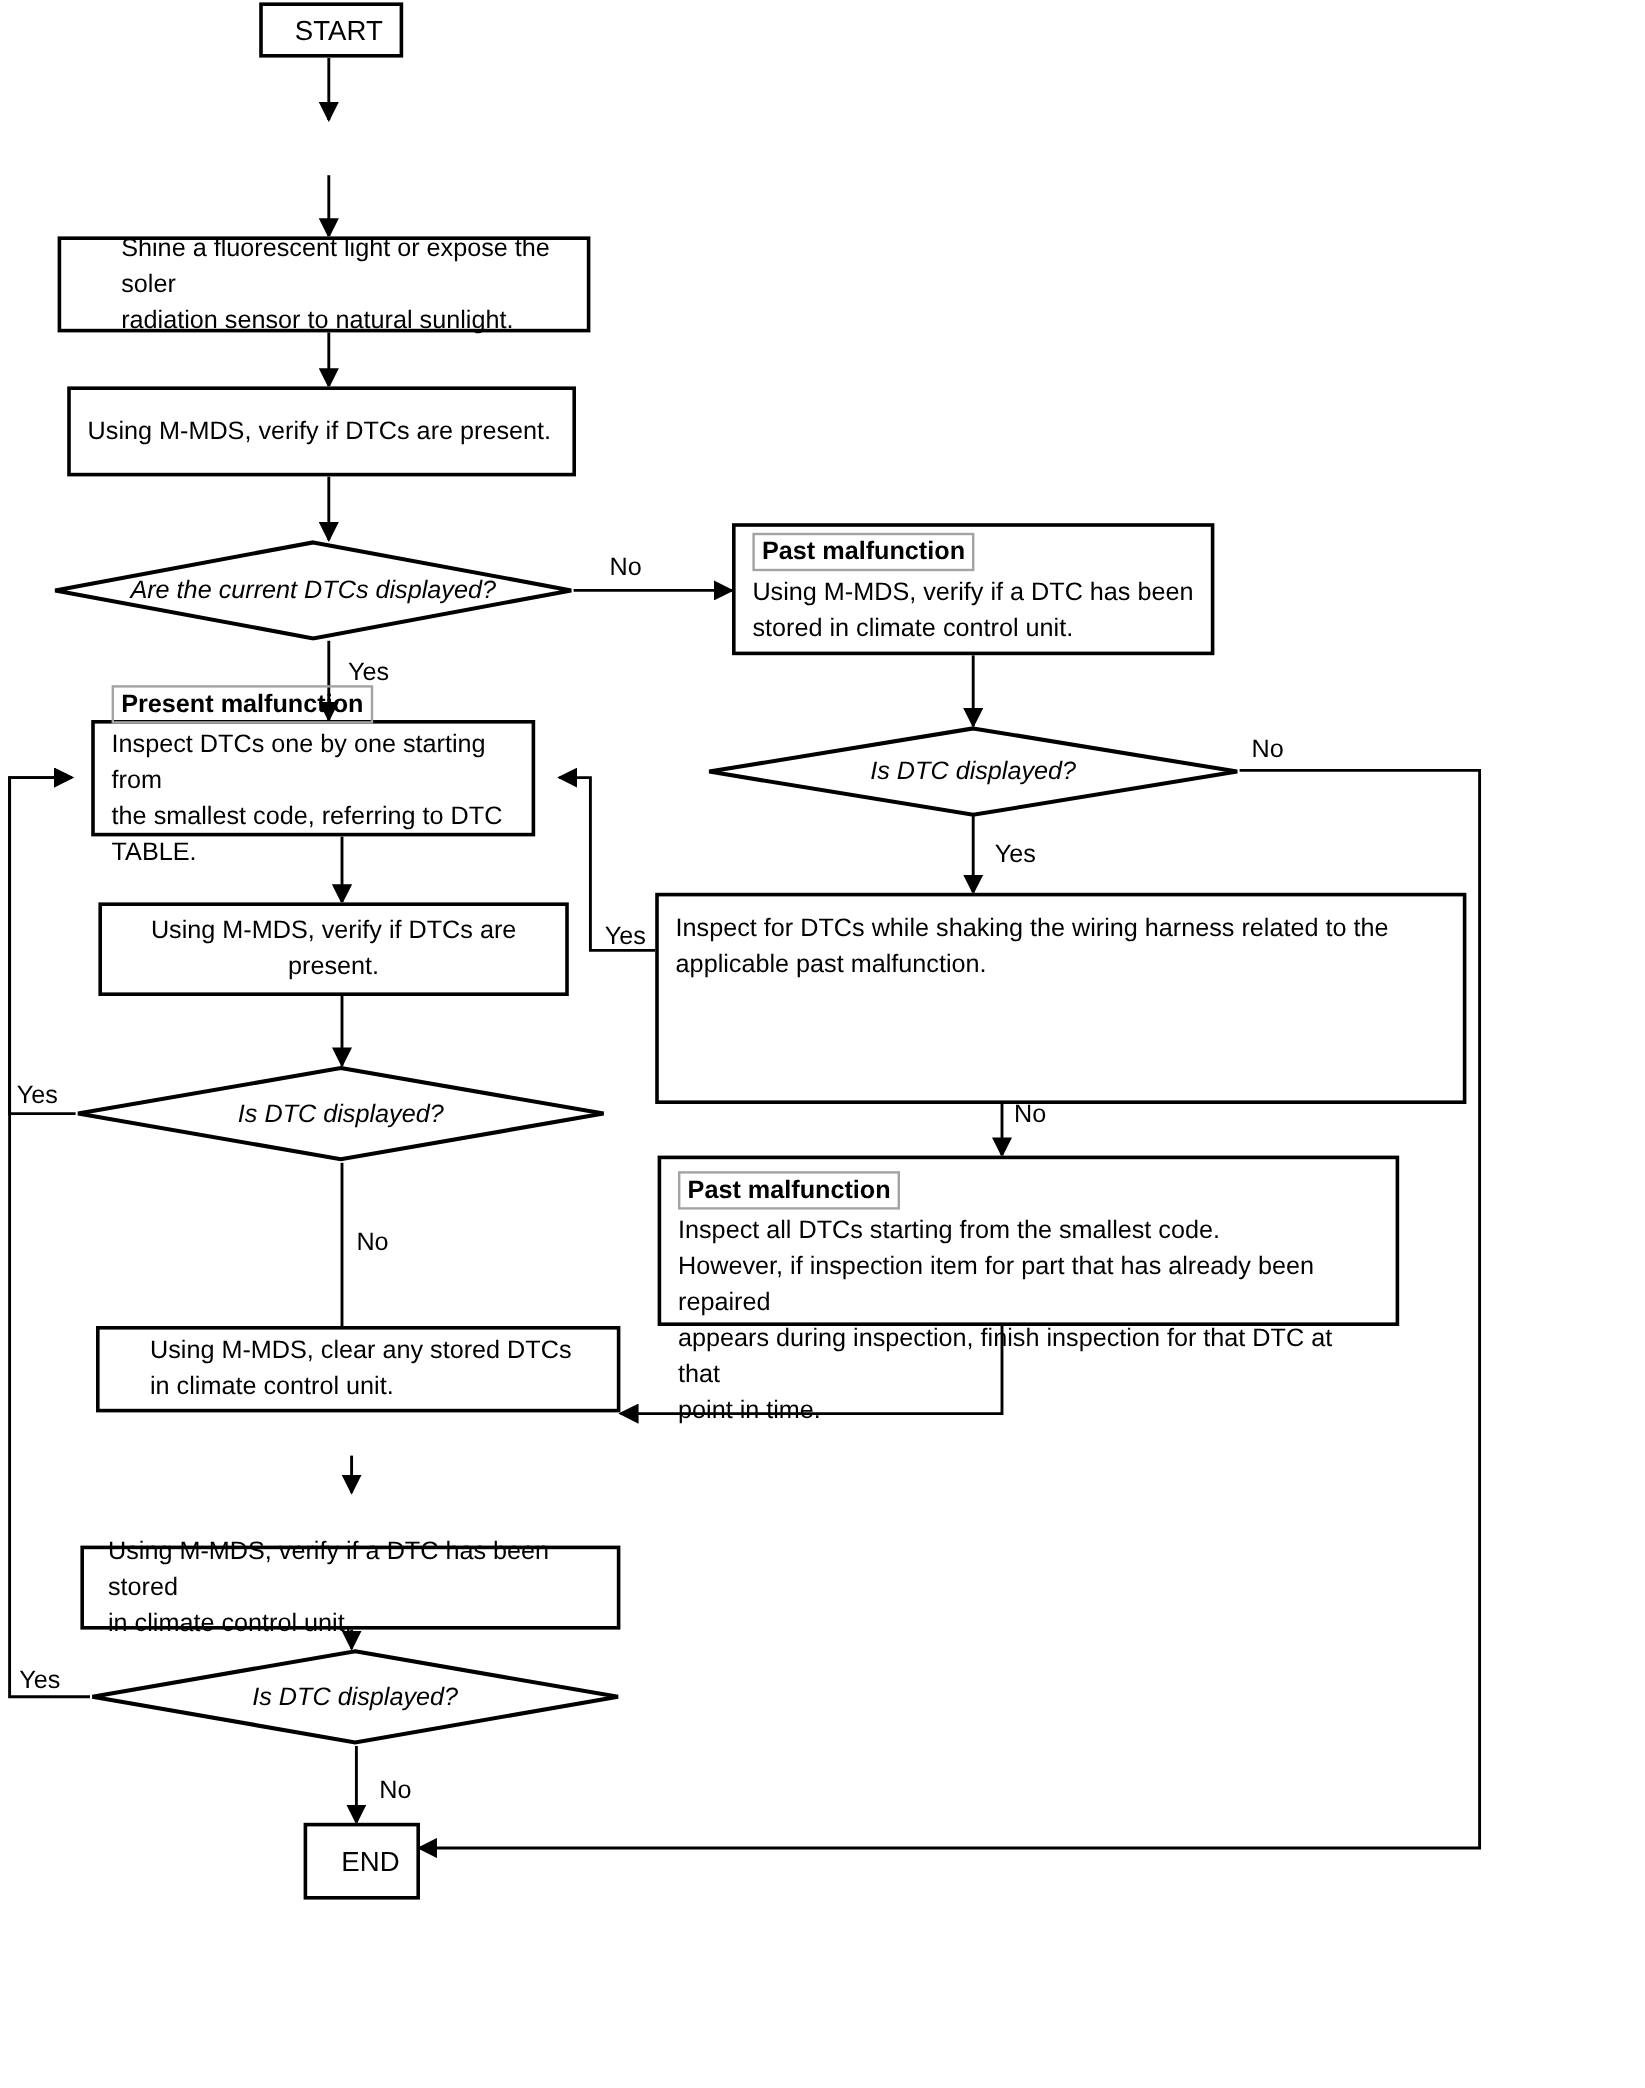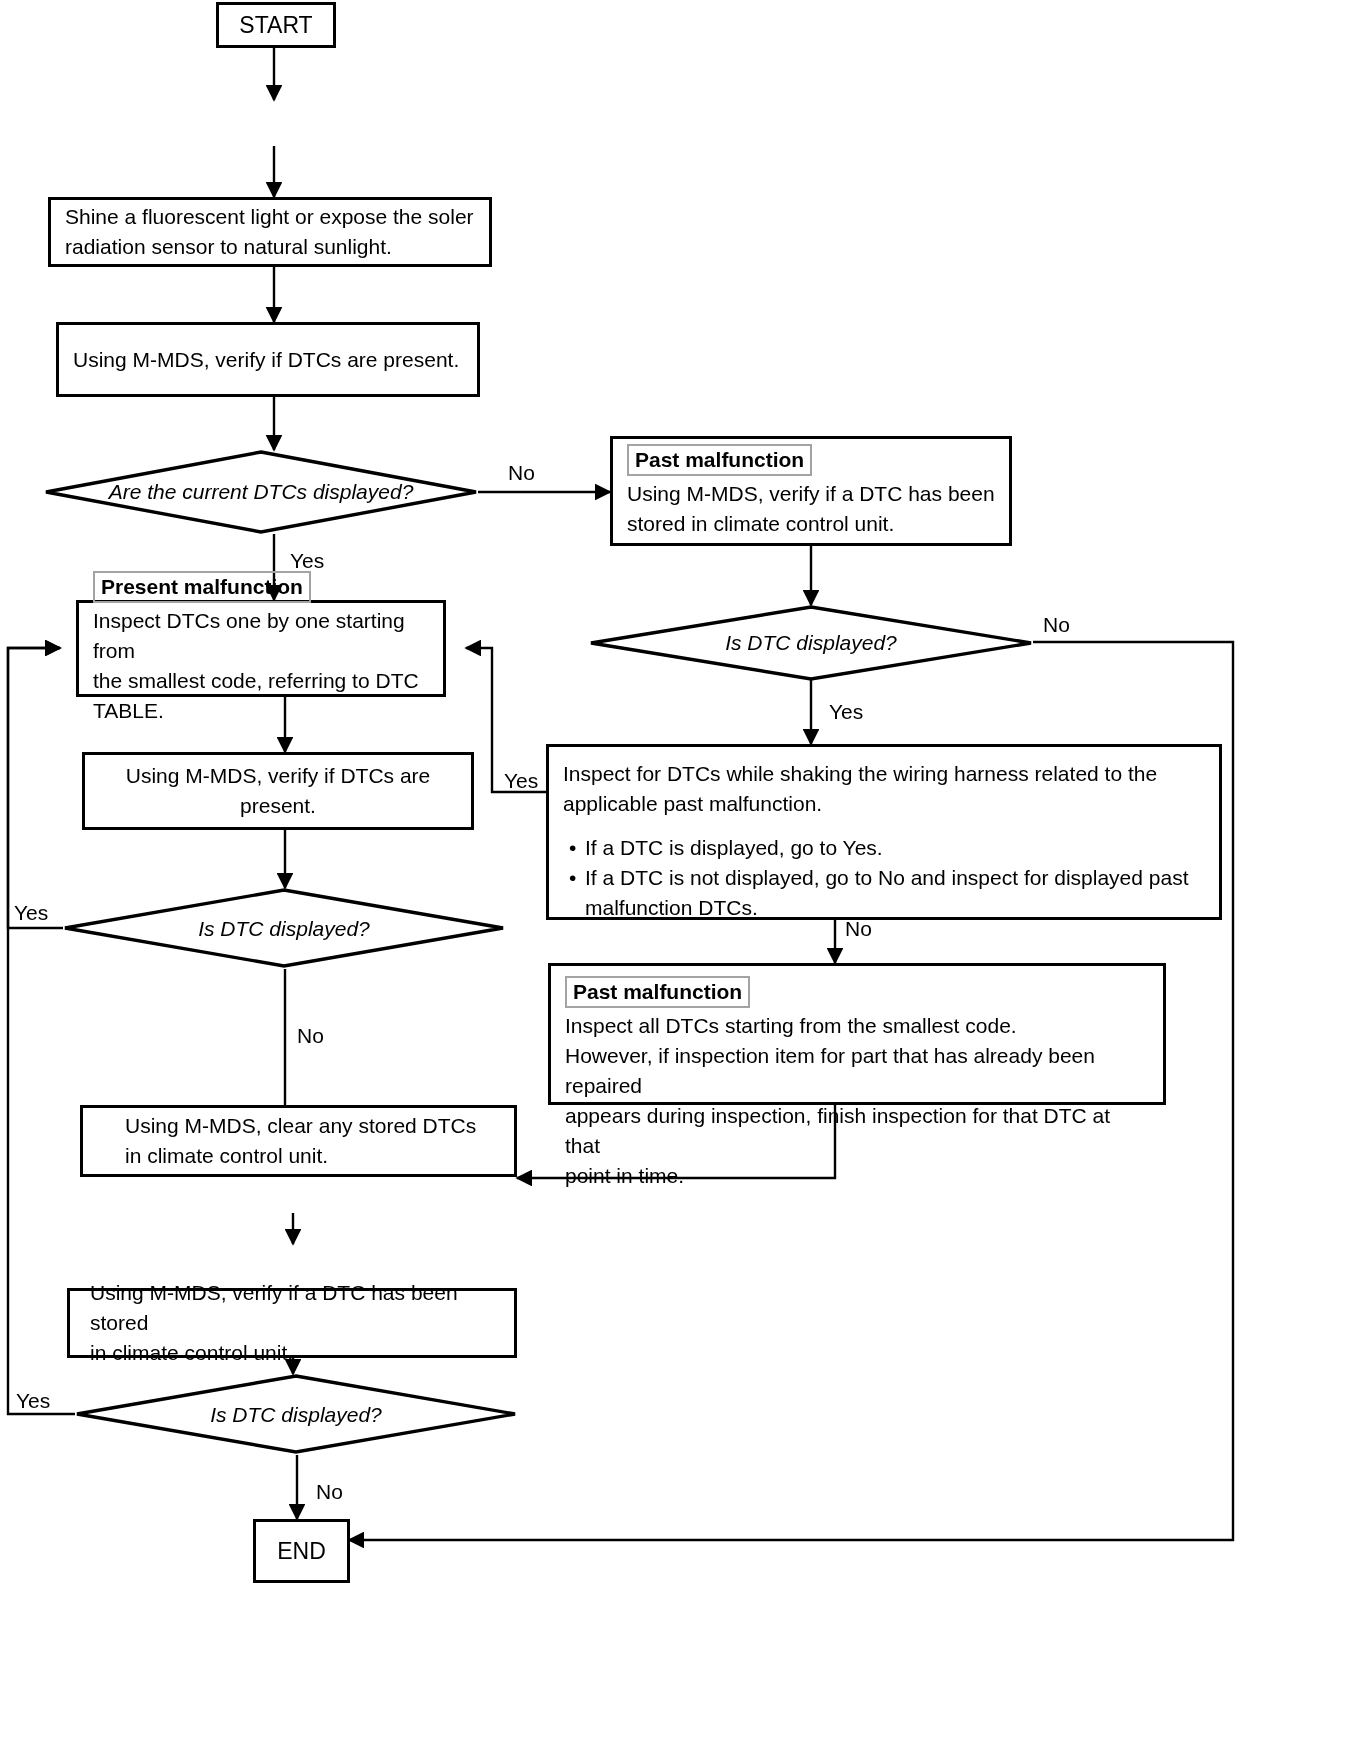--- a/index.html
+++ b/index.html
@@ -32,21 +32,21 @@
     flex-direction: column;
     justify-content: center;
     font-size: 21px;
     line-height: 30px;
   }
   .node.center { align-items: center; text-align: center; }
   .node .body { padding: 0 14px; white-space: pre-line; }
   .node .body.pad-left { padding-left: 16px; }
   .terminator {
     font-size: 23px;
-    align-items: center;
+    align-items: flex-end;
     justify-content: center;
     text-align: center;
   }
   .tag {
     display: inline-block;
     border: 2px solid #a3a3a3;
     font-weight: bold;
     font-size: 21px;
     line-height: 25px;
     padding: 1px 6px 2px 6px;
@@ -146,21 +146,21 @@
 
       <path d="M 75 1414 L 8 1414 L 8 648 L 60 648"></path>
     </g>
   </svg>
 
   <div class="node terminator" style="left:216px; top:2px; width:120px; height:46px;">
     <div class="body">START</div>
   </div>
 
 
-  <div class="node" style="left:48px; top:197px; width:444px; height:70px;">
+  <div class="node" style="left:48px; top:197px; width:444px; height:80px;padding-left:36px;">
     <div class="body">Shine a fluorescent light or expose the soler
 radiation sensor to natural sunlight.</div>
   </div>
 
   <div class="node" style="left:56px; top:322px; width:424px; height:75px;">
     <div class="body">Using M-MDS, verify if DTCs are present.</div>
   </div>
 
   <div class="diamond" style="left:44px; top:450px; width:434px; height:84px;">
     <svg width="434" height="84" viewBox="0 0 434 84" xmlns="http://www.w3.org/2000/svg">
@@ -199,25 +199,20 @@
   <div class="diamond" style="left:63px; top:888px; width:442px; height:81px;">
     <svg width="442" height="81" viewBox="0 0 442 81" xmlns="http://www.w3.org/2000/svg">
       <polygon points="221,2 440,40 221,78 2,40" fill="#fff" stroke="#000" stroke-width="3.4"></polygon>
     </svg>
     <span>Is DTC displayed?</span>
   </div>
 
   <div class="node" style="left:546px; top:744px; width:676px; height:176px; justify-content:space-between; padding-top:12px;">
     <div class="body">Inspect for DTCs while shaking the wiring harness related to the
 applicable past malfunction.</div>
-    <div class="bullets" style="margin-top:14px;">
-      <span class="bl">If a DTC is displayed, go to Yes.</span>
-      <span class="bl">If a DTC is not displayed, go to No and inspect for displayed past
-malfunction DTCs.</span>
-    </div>
   </div>
 
   <div class="node" style="left:548px; top:963px; width:618px; height:142px; justify-content:flex-start; padding-top:10px;">
     <div class="tagwrap">
       <span class="tag">Past malfunction</span>
     </div>
     <div class="body">Inspect all DTCs starting from the smallest code.
 However, if inspection item for part that has already been repaired
 appears during inspection, finish inspection for that DTC at that
 point in time.</div>

